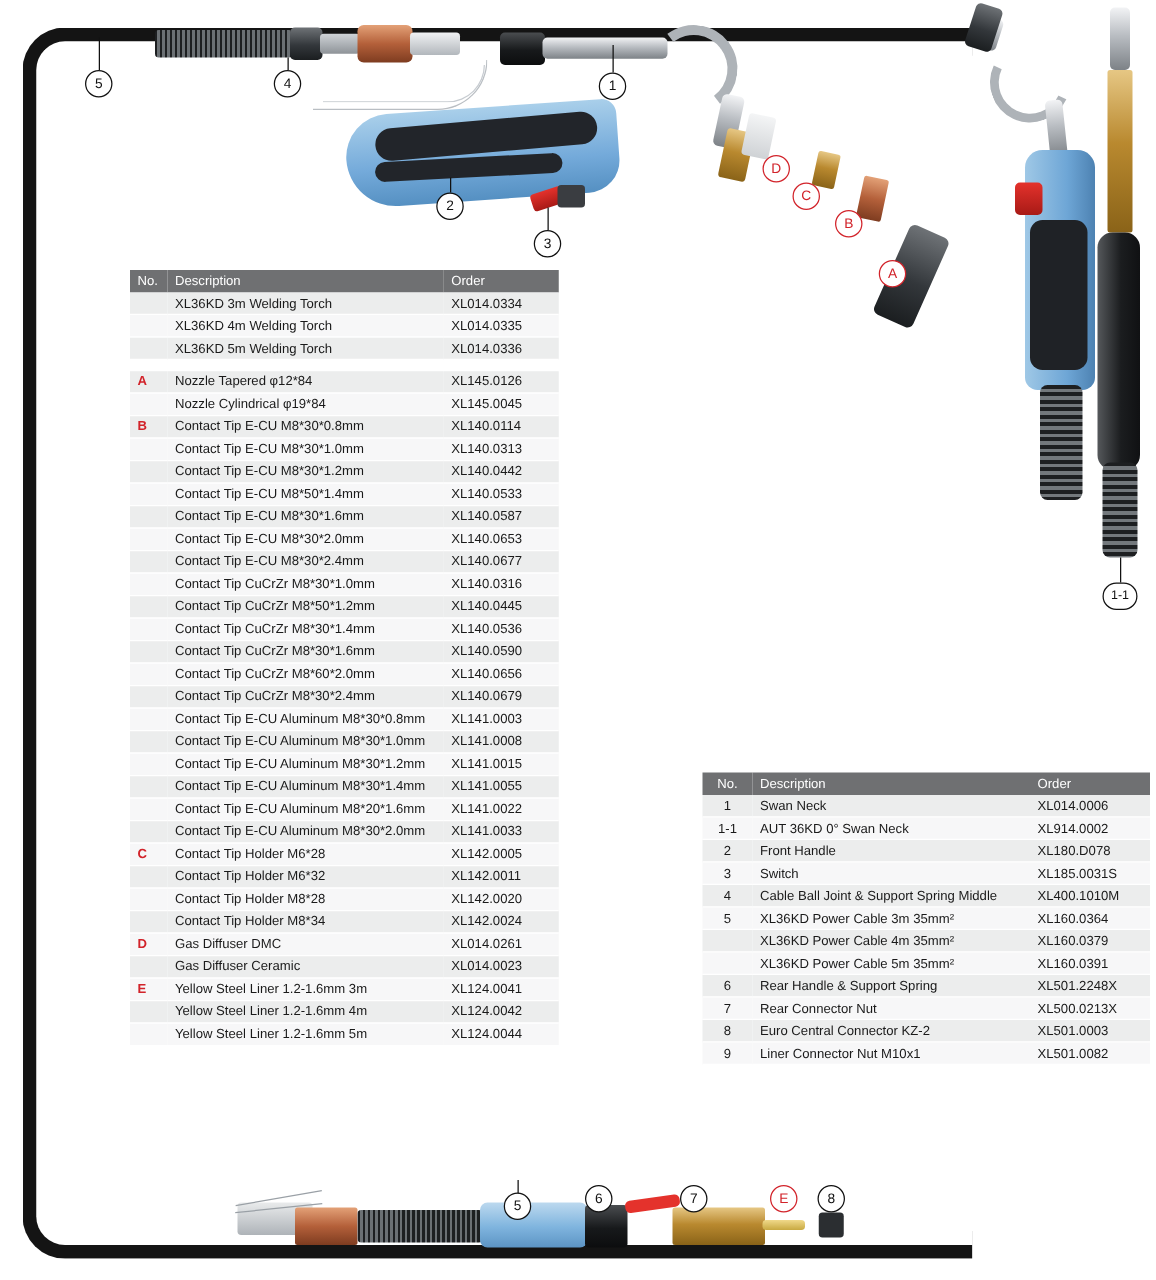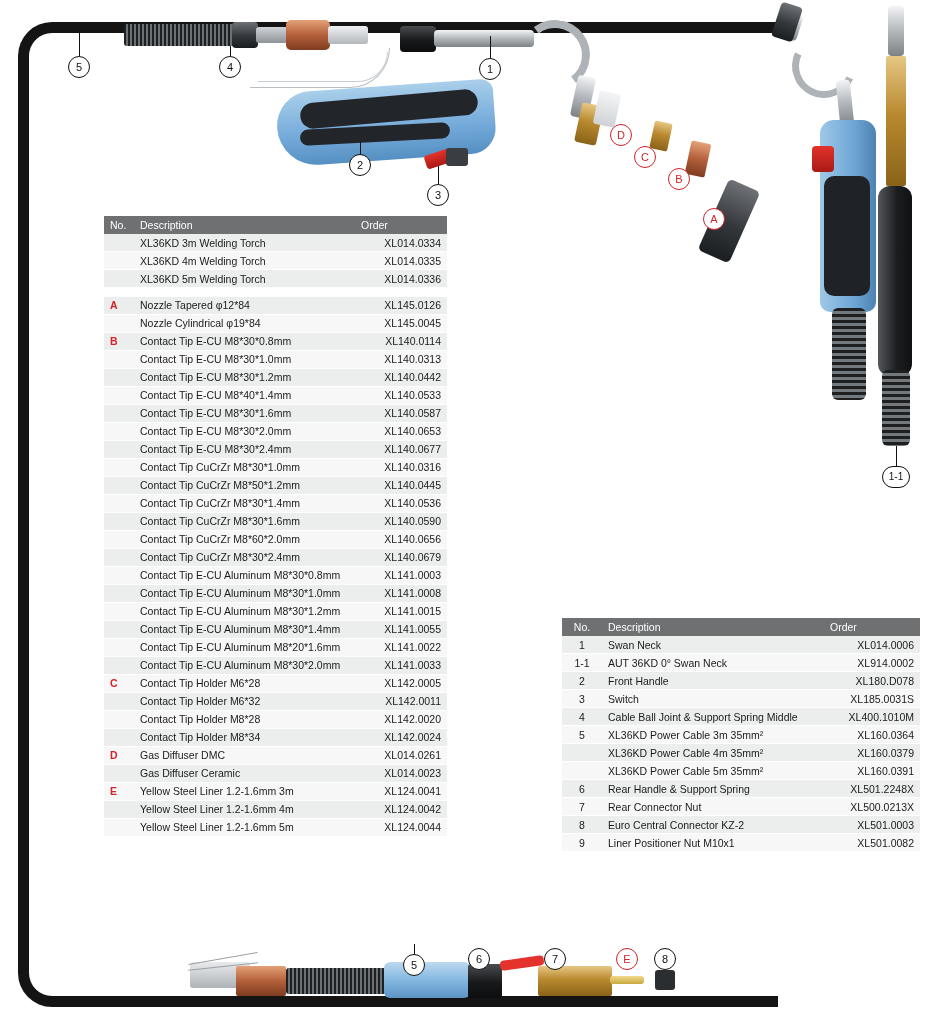--- a/index.html
+++ b/index.html
@@ -49,21 +49,21 @@
     padding: 2.5px 6px;
     border-bottom: 1px solid #ffffff;
     white-space: nowrap;
   }
   table.parts tr:nth-child(odd) td { background: #eceded; }
   table.parts tr:nth-child(even) td { background: #f7f7f8; }
   table.parts td.no {
     width: 30px; text-align: left; color: #d2232a; font-weight: bold;
   }
   table.parts td.nonum { color: #1a1a1a; font-weight: normal; text-align: center; }
-  table.parts td.order { text-align: right; }
+  table.parts td.order { text-align: left; }
   table.parts tr.spacer td { background: #ffffff !important; border: none; height: 9px; padding: 0; }
 
   #table-left { left: 104px; top: 216px; width: 343px; }
   #table-left th:nth-child(1) { width: 30px; }
   #table-left th:nth-child(3) { width: 92px; }
   #table-left td:nth-child(3) { width: 92px; }
 
   #table-right { left: 562px; top: 618px; width: 358px; }
   #table-right th:nth-child(1) { width: 40px; text-align: center; }
   #table-right td:nth-child(1) { width: 40px; text-align: center; }
@@ -268,21 +268,21 @@
         <td>Contact Tip E-CU M8*30*1.0mm</td>
         <td class="order">XL140.0313</td>
       </tr>
       <tr>
         <td class="no"></td>
         <td>Contact Tip E-CU M8*30*1.2mm</td>
         <td class="order">XL140.0442</td>
       </tr>
       <tr>
         <td class="no"></td>
-        <td>Contact Tip E-CU M8*40*1.4mm</td>
+        <td>Contact Tip E-CU M8*50*1.4mm</td>
         <td class="order">XL140.0533</td>
       </tr>
       <tr>
         <td class="no"></td>
         <td>Contact Tip E-CU M8*30*1.6mm</td>
         <td class="order">XL140.0587</td>
       </tr>
       <tr>
         <td class="no"></td>
         <td>Contact Tip E-CU M8*30*2.0mm</td>
@@ -460,17 +460,17 @@
         <td>Rear Connector Nut</td>
         <td class="order">XL500.0213X</td>
       </tr>
       <tr>
         <td class="no nonum">8</td>
         <td>Euro Central Connector KZ-2</td>
         <td class="order">XL501.0003</td>
       </tr>
       <tr>
         <td class="no nonum">9</td>
-        <td>Liner Positioner Nut M10x1</td>
+        <td>Liner Connector Nut M10x1</td>
         <td class="order">XL501.0082</td>
       </tr>
     </tbody>
 </table>
 
 </body></html>

